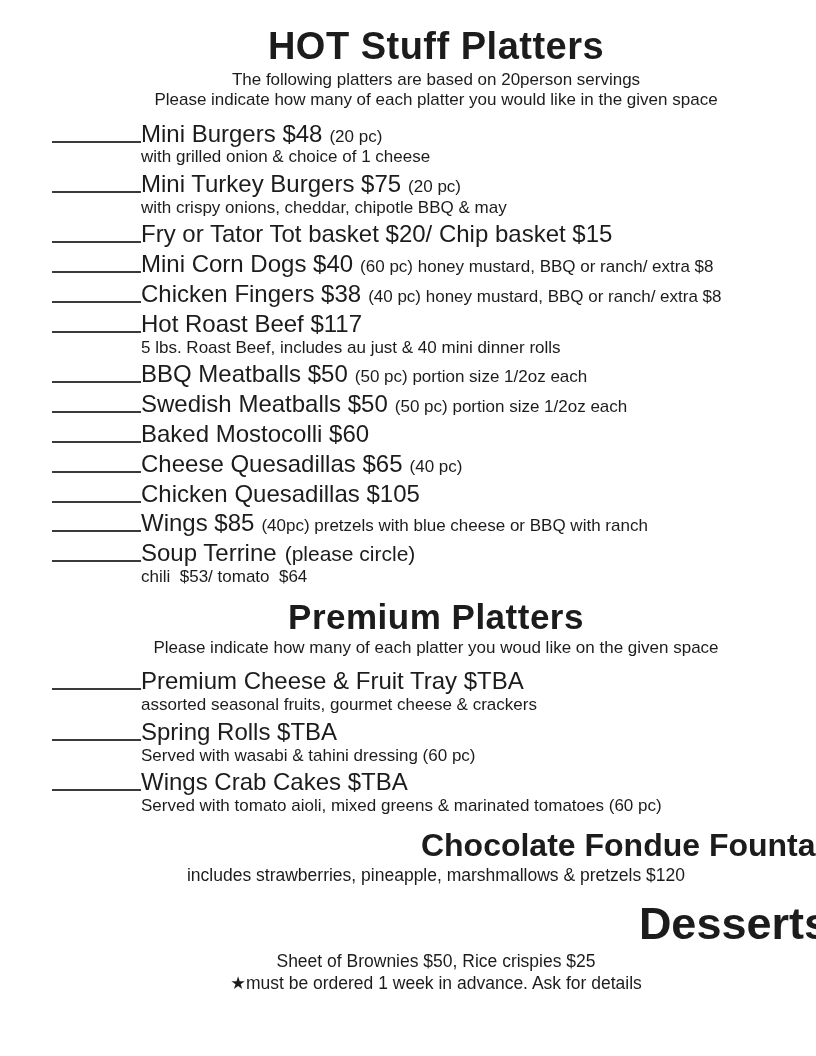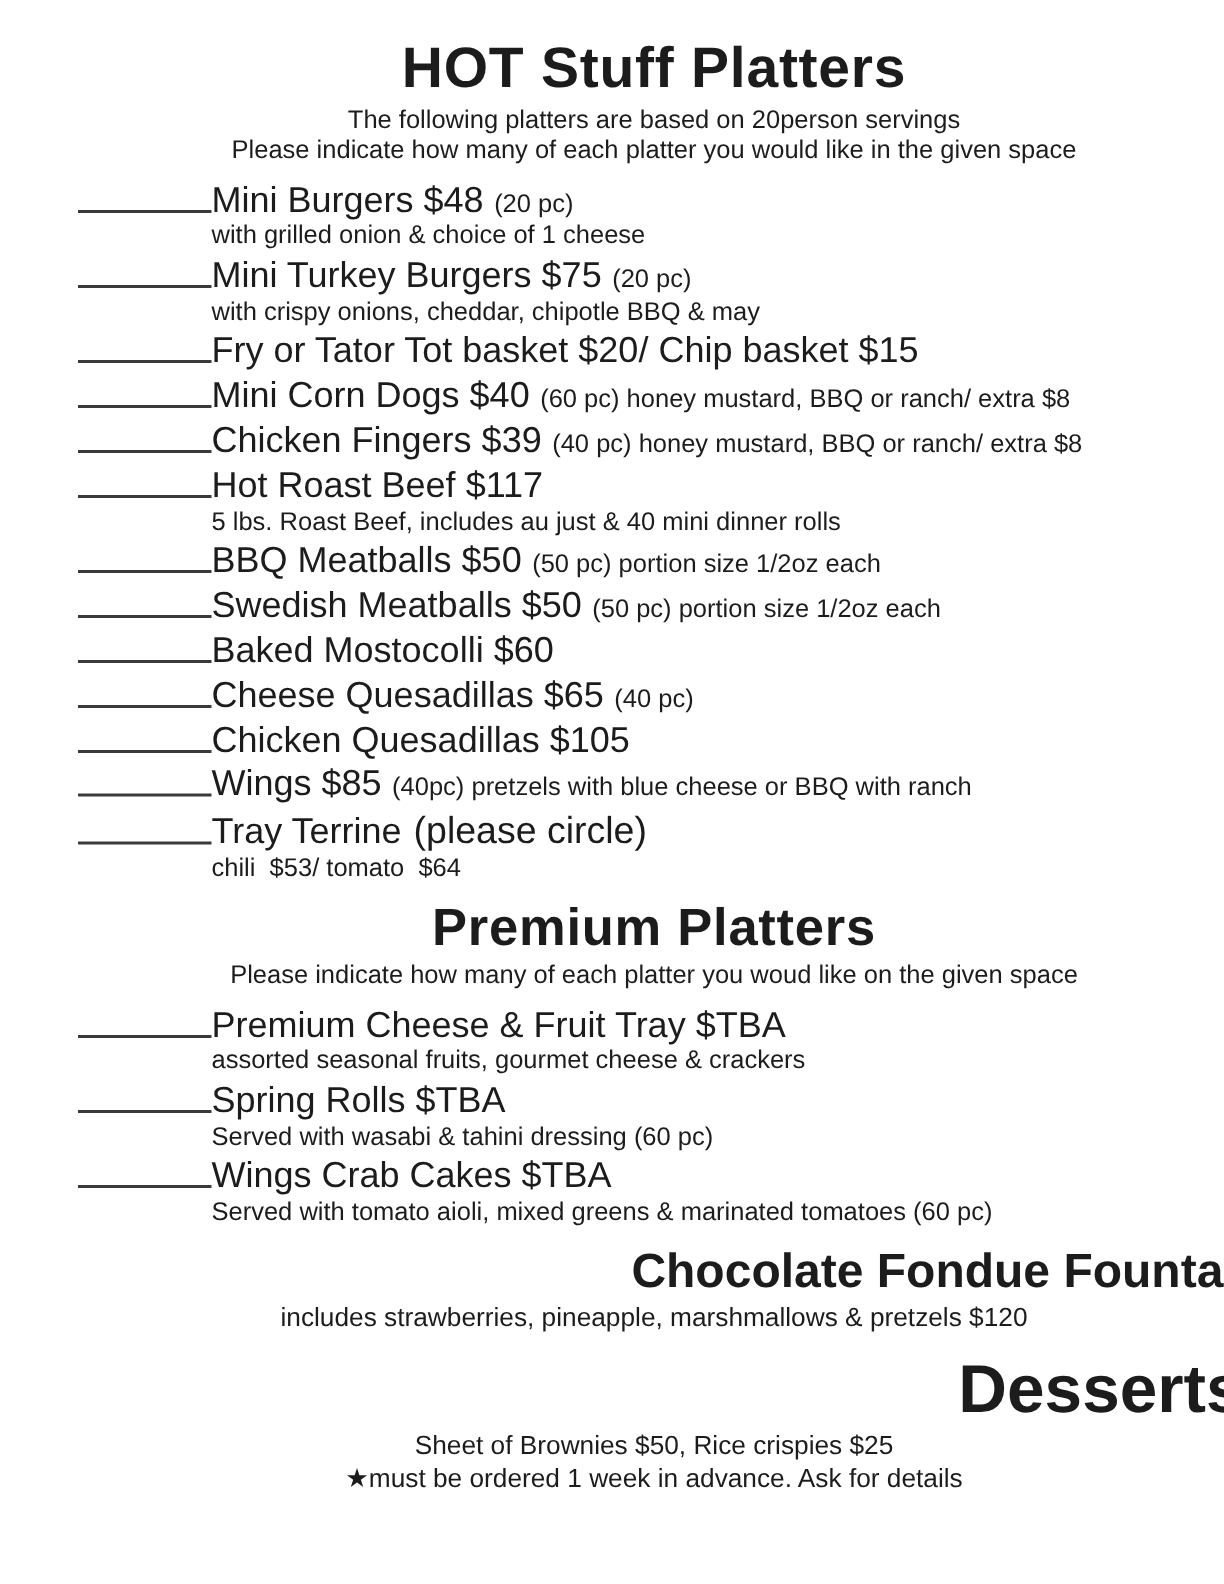--- a/index.html
+++ b/index.html
@@ -68,21 +68,21 @@
   .name {
     font-size: 24px;
     line-height: 1.12;
     font-weight: 500;
   }
   .note {
     font-size: 17px;
     margin-left: 7px;
   }
   .note-lg {
-    font-size: 25px;
+    font-size: 21px;
     margin-left: 8px;
   }
   .desc {
     font-size: 17px;
     line-height: 1.2;
     margin-left: 113px;
     white-space: pre-wrap;
   }
   .center-line {
     text-align: center;
@@ -123,21 +123,21 @@
       </div>
 
       <div class="row">
         <span class="blank"></span>
         <span class="name">Mini Corn Dogs $40</span>
         <span class="note">(60 pc) honey mustard, BBQ or ranch/ extra $8</span>
       </div>
 
       <div class="row">
         <span class="blank"></span>
-        <span class="name">Chicken Fingers $39</span>
+        <span class="name">Chicken Fingers $38</span>
         <span class="note">(40 pc) honey mustard, BBQ or ranch/ extra $8</span>
       </div>
 
       <div class="row">
         <span class="blank"></span>
         <span class="name">Hot Roast Beef $117</span>
       </div>
       <div class="desc">5 lbs. Roast Beef, includes au just &amp; 40 mini dinner rolls</div>
 
       <div class="row">
@@ -169,21 +169,21 @@
       </div>
 
       <div class="row">
         <span class="blank"></span>
         <span class="name">Wings $85</span>
         <span class="note">(40pc) pretzels with blue cheese or BBQ with ranch</span>
       </div>
 
       <div class="row">
         <span class="blank"></span>
-        <span class="name">Tray Terrine</span>
+        <span class="name">Soup Terrine</span>
         <span class="note-lg">(please circle)</span>
       </div>
       <div class="desc">chili  $53/ tomato  $64</div>
 
     </div>
   </div>
 
   <div>
     <h2 class="section-title">Premium Platters</h2>
     <p class="doc-sub">Please indicate how many of each platter you woud like on the given space</p>

